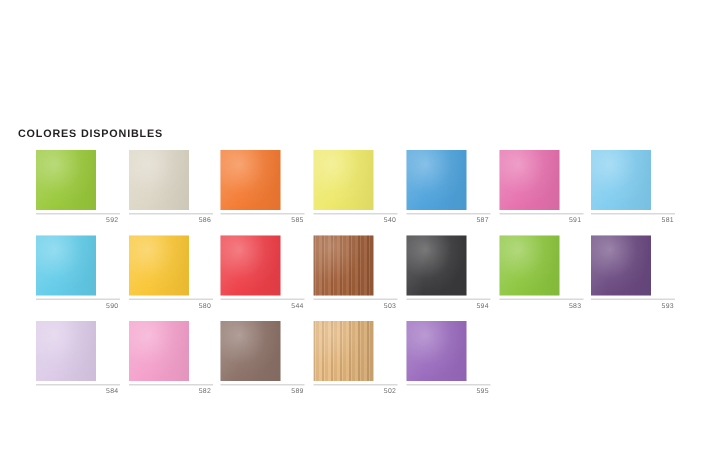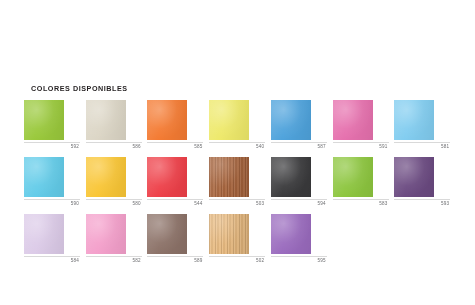--- a/index.html
+++ b/index.html
@@ -21,21 +21,21 @@
     left: 0;
     top: 0;
     width: 475px;
     height: 305px;
     background: #ffffff;
   }
 
   
   #title {
     position: absolute;
-    left: 31px;
+    left: 12px;
     top: 84px;
     font-size: 7.2px;
     font-weight: bold;
     letter-spacing: 0.55px;
     color: #231f20;
     white-space: nowrap;
   }
 
   
   #grid {

